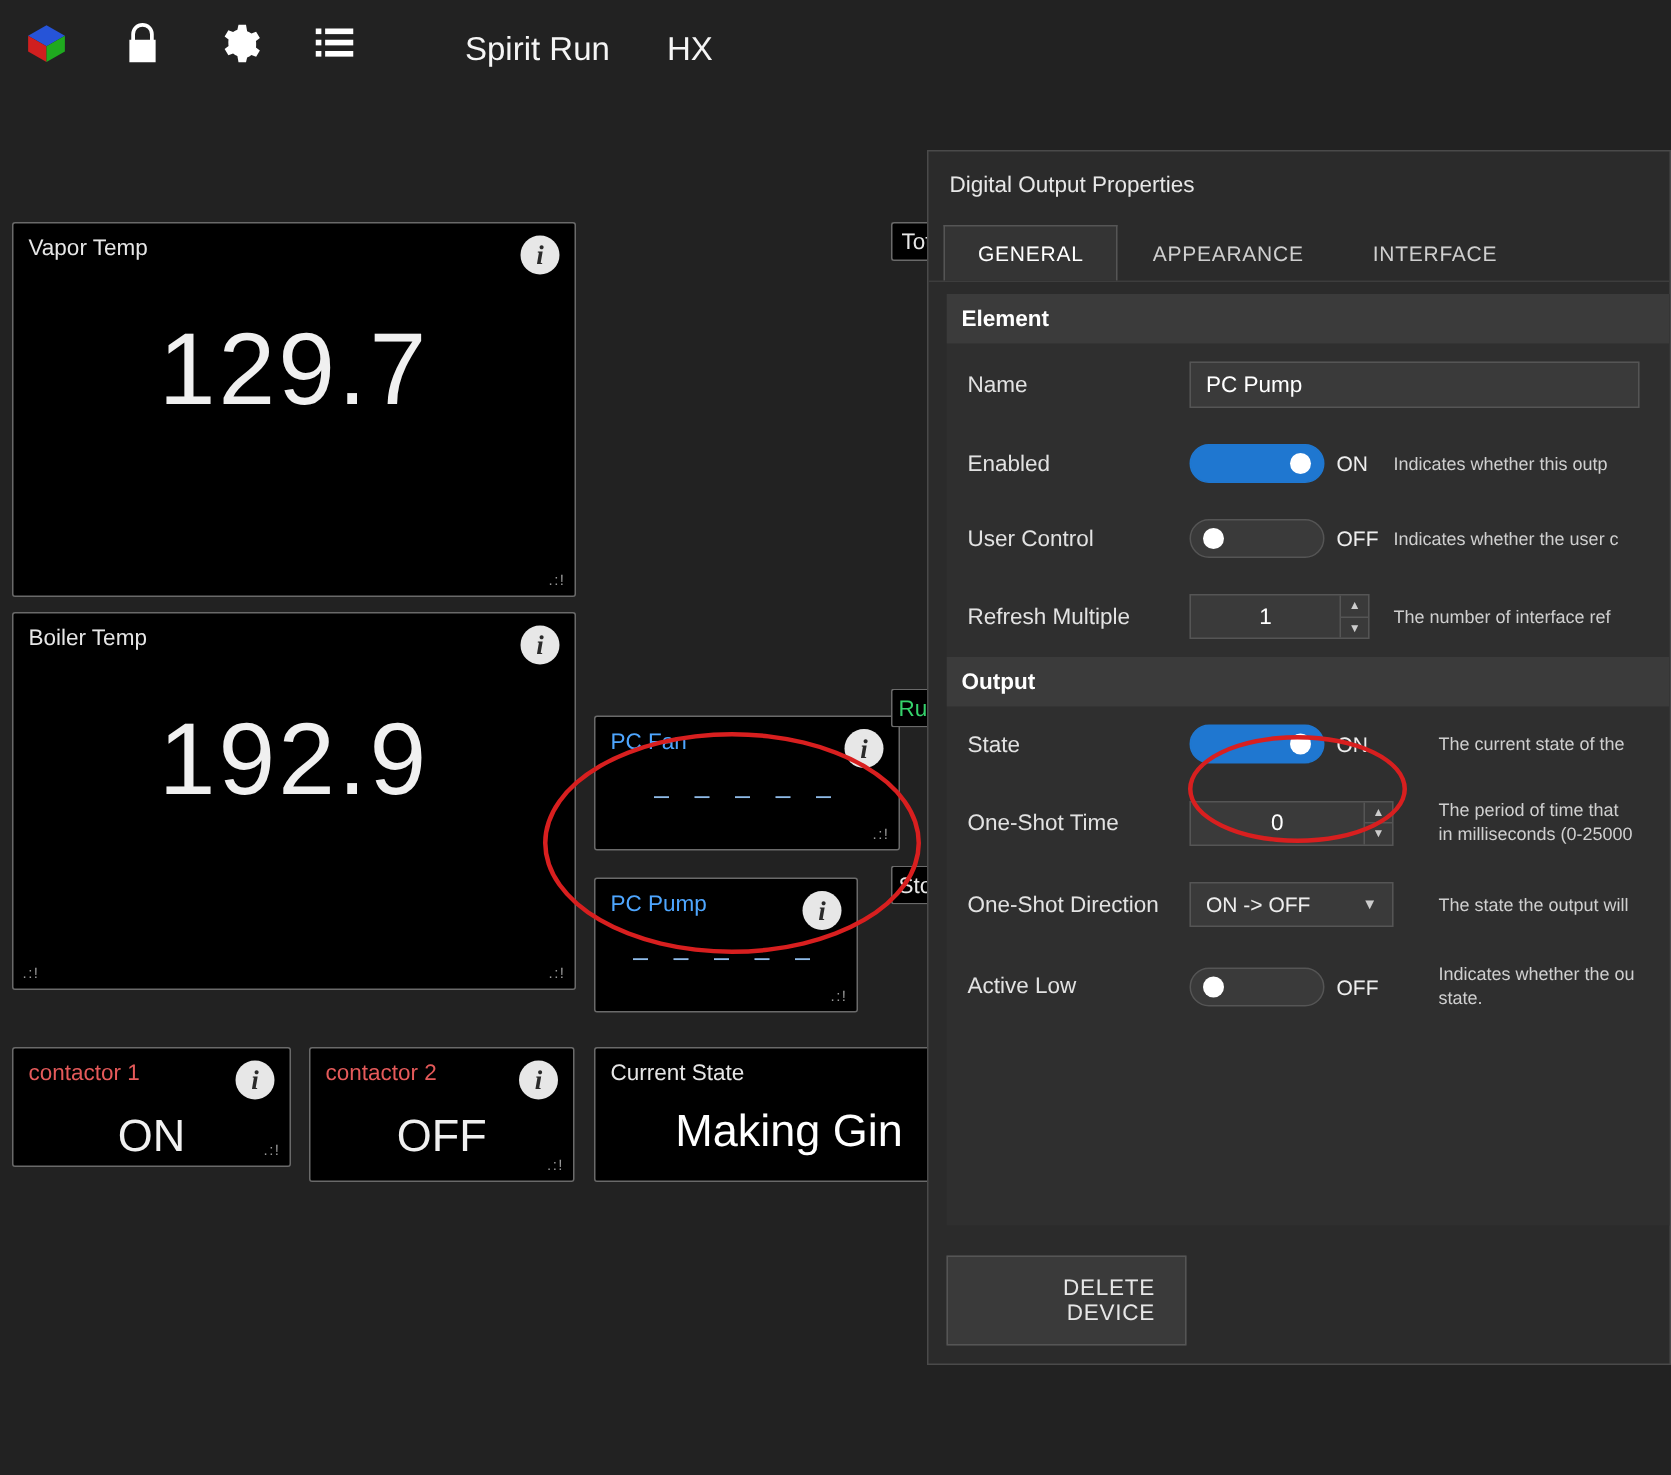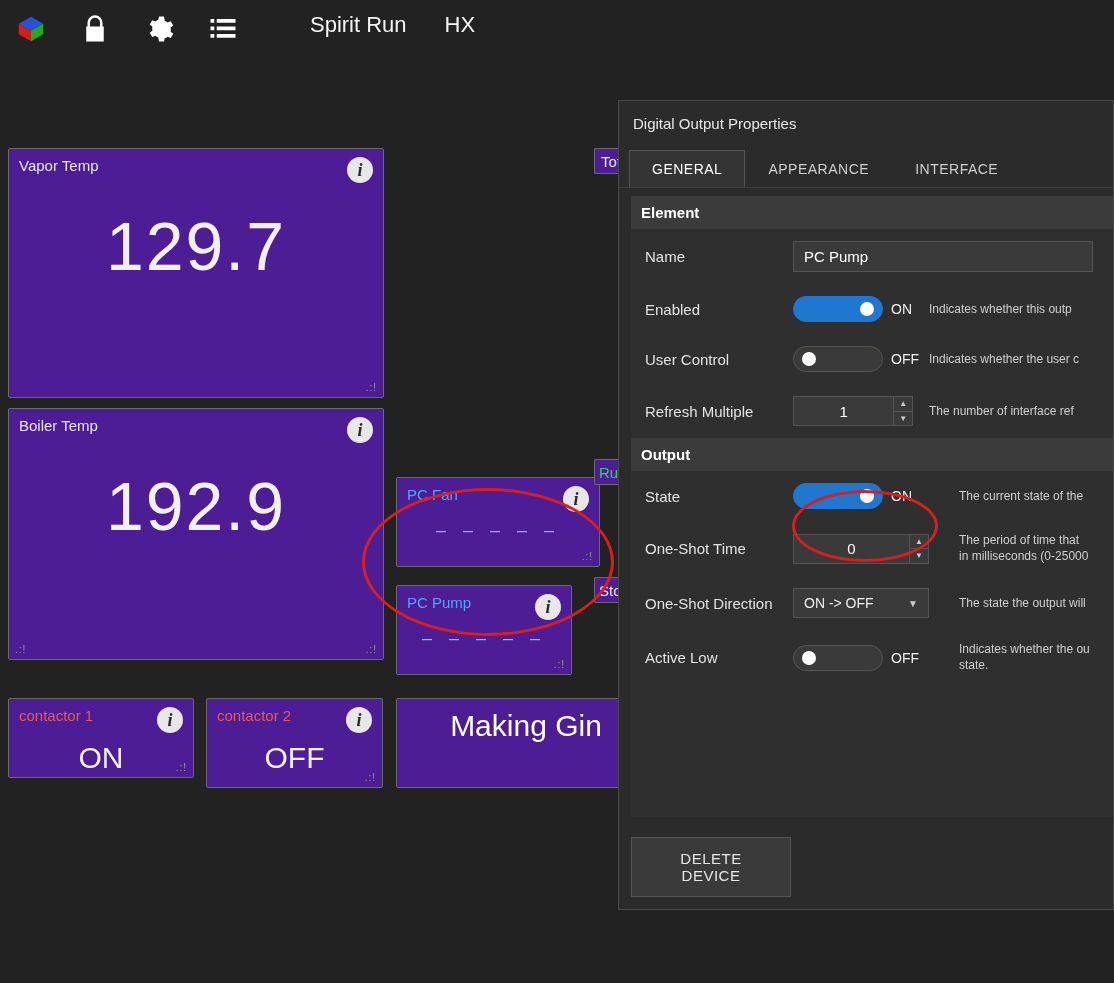--- a/index.html
+++ b/index.html
@@ -8,21 +8,21 @@
     height: 983px;
     background: #222222;
     font-family: "Segoe UI", Arial, sans-serif;
     color: #e4e4e4;
     overflow: hidden;
     position: relative;
   }
   
   .toolbar {
     display: flex;
-    align-items: flex-start;
+    align-items: flex-end;
     gap: 30px;
     padding: 12px 14px;
     height: 58px;
   }
   .toolbar .icon-btn {
     width: 34px; height: 34px;
     display: flex; align-items: center; justify-content: center;
     cursor: pointer;
     color: #fff;
   }
@@ -32,21 +32,21 @@
     margin-left: 40px;
     font-size: 22px;
     color: #f5f5f5;
   }
   .toolbar .nav span { cursor: pointer; }
 
   
   .workspace { position: relative; }
   .panel {
     position: absolute;
-    background: #4c1d95;
+    background: #000000;
     border: 1px solid #6a6a6a;
     border-radius: 2px;
   }
   .panel .title {
     font-size: 15px;
     color: #e6e6e6;
     padding: 8px 10px 4px;
     display:flex;
     justify-content: space-between;
     align-items: flex-start;
@@ -245,20 +245,21 @@
   .delete-btn{
     margin:12px;
     background:#3a3a3a;
     border:1px solid #555;
     color:#e6e6e6;
     padding:12px 20px;
     font-size:15px;
     cursor:pointer;
     width:160px;
     letter-spacing:0.5px;
+    text-align:right;
   }
 
   
   .logo{
     width:28px;height:28px;position:relative;
   }
 </style>
 </head>
 <body>
 
@@ -347,20 +348,23 @@
   <div class="panel" style="left:206px;top:640px;width:177px;height:90px">
     <div class="title red">
       <span>contactor 2</span>
       <div class="info-icon">i</div>
     </div>
     <div class="med-num">OFF</div>
     <span class="grip br">.:!</span>
   </div>
 
   <div class="panel" style="left:396px;top:640px;width:260px;height:90px">
+    <div class="title">
+      <span>Current State</span>
+    </div>
     <div class="state-text">Making Gin</div>
   </div>
 
   <div class="panel" style="left:594px;top:90px;width:40px;height:26px;border-right:none">
     <div class="title" style="padding:4px 6px">
         <span>Tot</span>
       </div>
   </div>
   <div class="panel" style="left:594px;top:401px;width:26px;height:26px;border-right:none">
     <div class="title green" style="padding:4px 4px">

